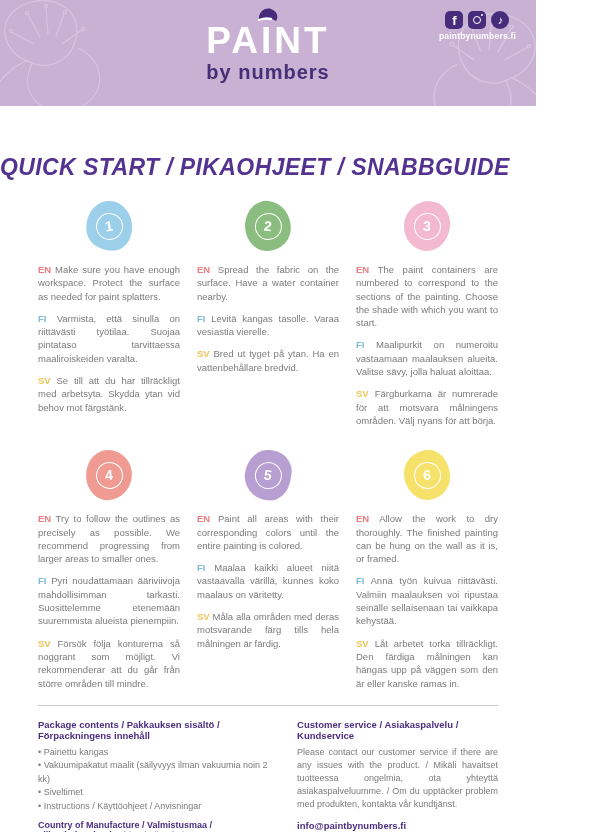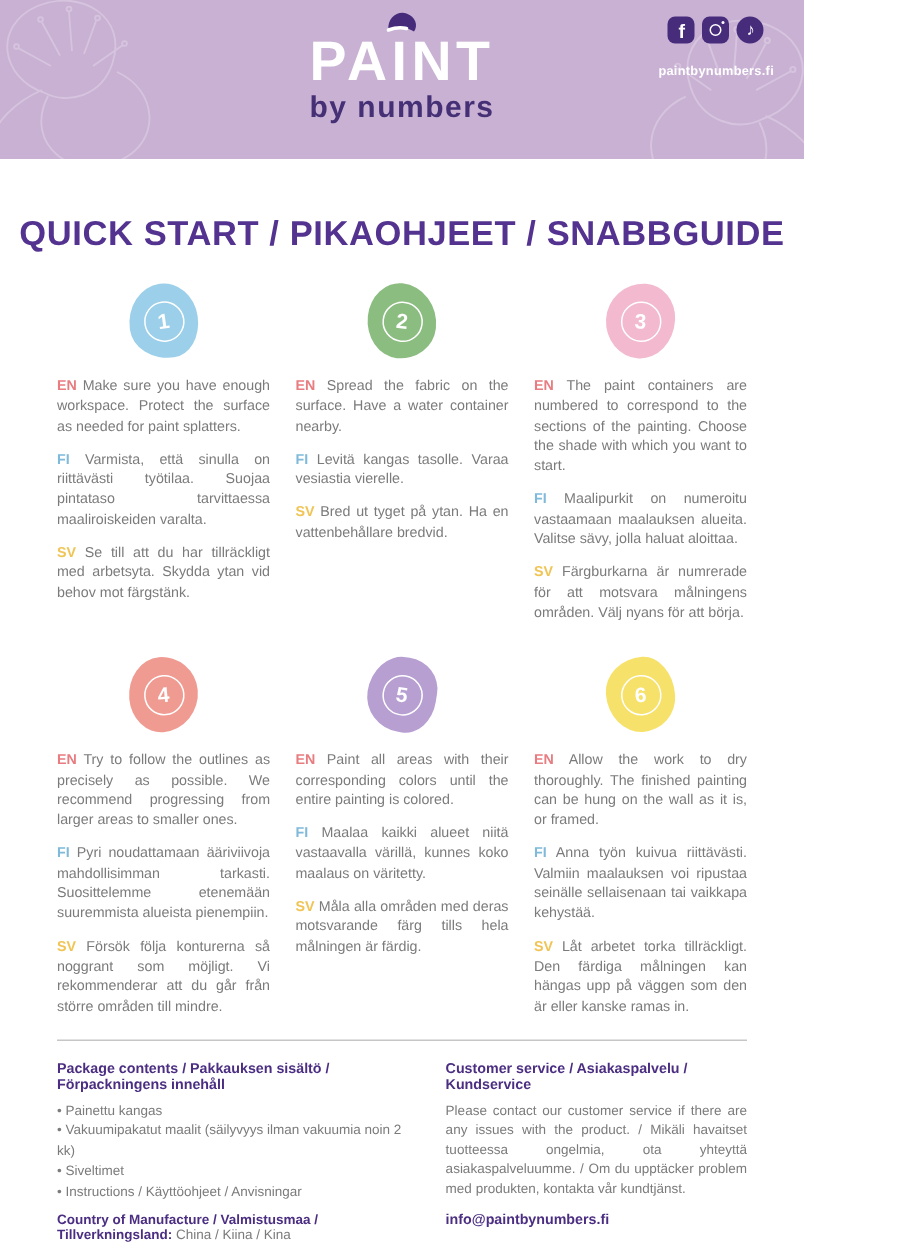--- a/index.html
+++ b/index.html
@@ -17,24 +17,24 @@
   .logo-main { color:#fff; font-size:37px; font-weight:800; letter-spacing:3px; line-height:1; }
   .logo-sub { color:#453076; font-size:20px; font-weight:700; letter-spacing:1px; margin-top:2px; }
   .header-right { position:absolute; top:11px; right:20px; text-align:center; }
   .social-row { display:flex; gap:5px; justify-content:center; }
   .soc { width:18px; height:18px; display:flex; align-items:center; justify-content:center; }
   .fb { background:#482c7c; border-radius:5px; color:#fff; font-weight:800; font-size:13px; }
   .ig { background:#482c7c; border-radius:5px; position:relative; }
   .ig .lens { width:8px; height:8px; border:1.6px solid #fff; border-radius:50%; }
   .ig .dot { position:absolute; top:3px; right:3px; width:2px; height:2px; background:#fff; border-radius:50%; }
   .tt { background:#482c7c; border-radius:50%; color:#fff; font-size:11px; font-weight:700; }
-  .site { color:#fff; font-size:8.5px; font-weight:700; margin-top:13px; letter-spacing:.2px; }
-
-  
-  .title { text-align:center; margin-top:36px; color:#53338f; font-size:23px; font-weight:800; letter-spacing:.4px; }
+  .site { color:#fff; font-size:8.5px; font-weight:700; margin-top:2px; letter-spacing:.2px; }
+
+  
+  .title { margin-top:48px; color:#53338f; font-size:23px; font-weight:800; letter-spacing:.4px;font-style:italic; }
 
   
   .steps { margin:20px 38px 0; display:grid; grid-template-columns:repeat(3,1fr); column-gap:17px; row-gap:14px; }
   .step { display:flex; flex-direction:column; }
   .blob { width:46px; height:50px; margin:0 auto 12px; display:flex; align-items:center; justify-content:center; }
   .b1 { border-radius:52% 48% 42% 58% / 55% 50% 50% 45%; transform:rotate(-8deg); }
   .b2 { border-radius:45% 55% 52% 48% / 48% 55% 45% 52%; transform:rotate(6deg); }
   .b3 { border-radius:55% 45% 50% 50% / 50% 46% 54% 50%; transform:rotate(3deg); }
   .b4 { border-radius:48% 52% 55% 45% / 52% 48% 52% 48%; transform:rotate(-5deg); }
   .b5 { border-radius:50% 50% 44% 56% / 56% 44% 50% 50%; transform:rotate(9deg); }

